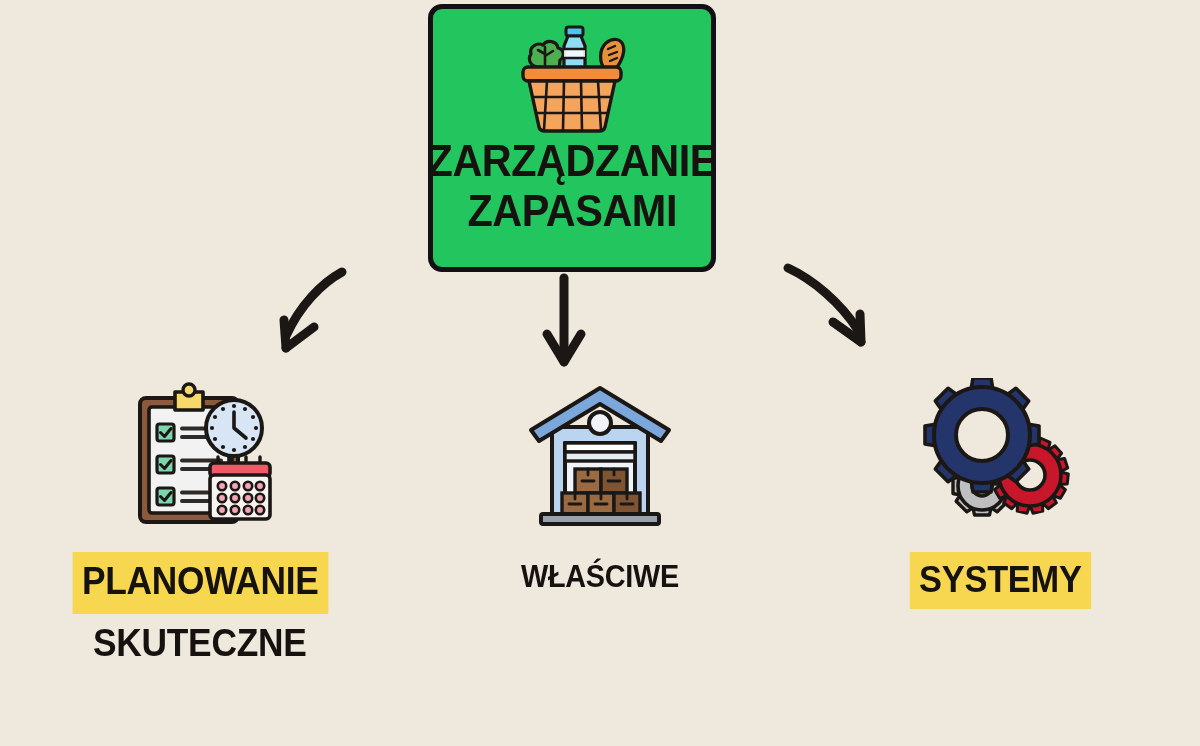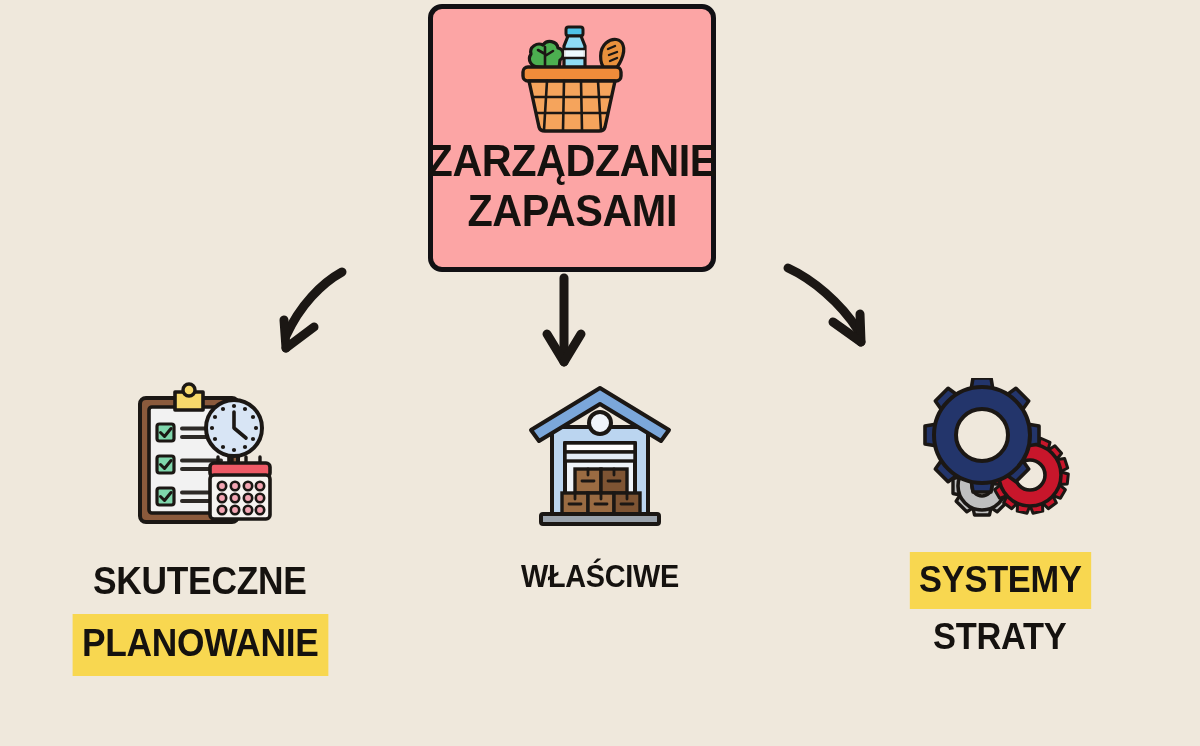--- a/index.html
+++ b/index.html
@@ -24,21 +24,21 @@
   }
 
   
   .title-card {
     position: absolute;
     left: 428px;
     top: 4px;
     width: 288px;
     height: 268px;
     box-sizing: border-box;
-    background: #fca5a5;
+    background: #22c55e;
     border: 5px solid #111014;
     border-radius: 14px;
     display: flex;
     flex-direction: column;
     align-items: center;
     justify-content: flex-start;
     padding-top: 14px;
   }
 
   .title-icon {
@@ -261,22 +261,22 @@
                 <circle cx="140" cy="118" r="4.2"></circle>
               <circle cx="102" cy="130" r="4.2"></circle>
                 <circle cx="115" cy="130" r="4.2"></circle>
               <circle cx="128" cy="130" r="4.2"></circle>
                 <circle cx="140" cy="130" r="4.2"></circle>
             </g>
           </g>
         </svg>
       </div>
       <div class="column-label">
+        <span class="lbl-line hl"><span>PLANOWANIE</span></span>
         <span class="lbl-line"><span>SKUTECZNE</span></span>
-        <span class="lbl-line hl"><span>PLANOWANIE</span></span>
       </div>
     </div>
 
     <div class="column col-storage">
       <div class="column-icon">
         <svg width="150" height="145" viewBox="0 0 150 145" aria-hidden="true">
 
           <path d="M27 44 L123 44 L123 132 L27 132 Z" fill="#BBD5F0" stroke="#1B1714" stroke-width="4" stroke-linejoin="round"></path>
 
           <path d="M6 47 L75 5 L144 47 L136 58 L75 21 L14 58 Z" fill="#7BA7DA" stroke="#1B1714" stroke-width="4" stroke-linejoin="round"></path>
@@ -363,18 +363,17 @@
               <path d="M-9 -57 L9 -57 L11 -45 L-11 -45 Z" transform="rotate(270)"></path>
               <path d="M-9 -57 L9 -57 L11 -45 L-11 -45 Z" transform="rotate(315)"></path>
             </g>
             <circle cx="0" cy="0" r="48" fill="#23356B" stroke="#1B1714" stroke-width="4"></circle>
             <circle cx="0" cy="0" r="26" fill="#EFE8DC" stroke="#1B1714" stroke-width="4"></circle>
           </g>
         </svg>
       </div>
       <div class="column-label">
         <span class="lbl-line hl"><span>SYSTEMY</span></span>
-        <span class="lbl-line"><span>STRATY</span></span>
       </div>
     </div>
 
   </div>
 </div>
 
 </body></html>

